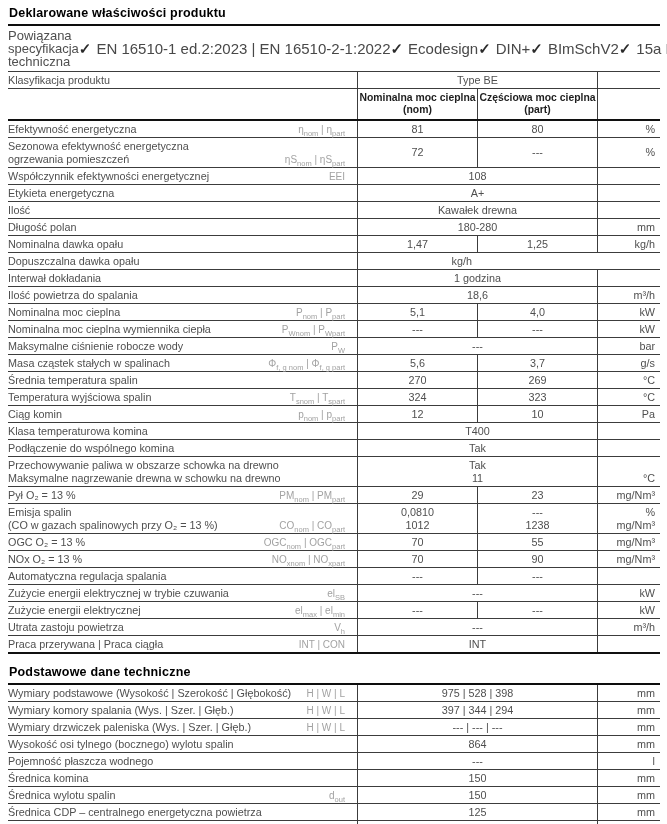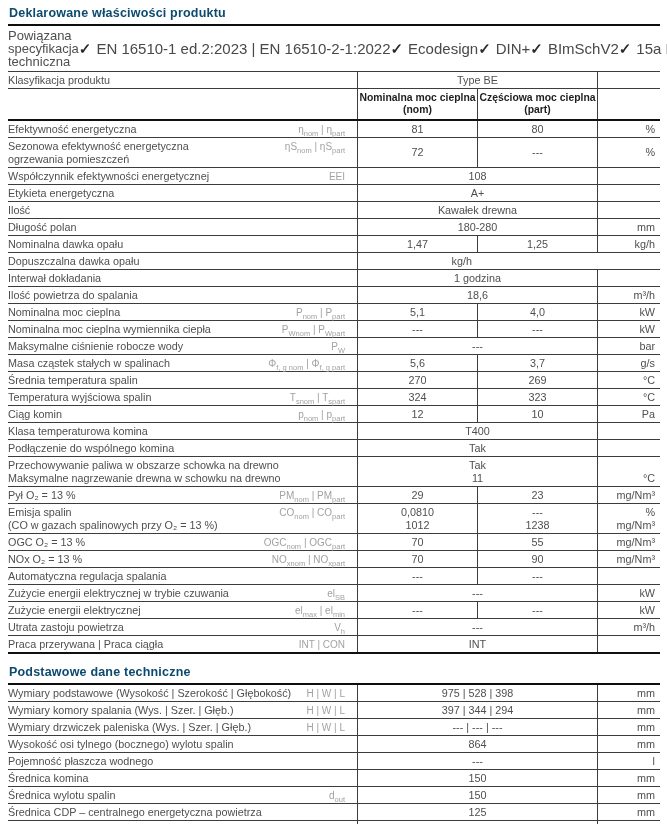--- a/index.html
+++ b/index.html
@@ -6,21 +6,21 @@
   body{
     width:667px;height:824px;overflow:hidden;
     font-family:"Liberation Sans", sans-serif;
     color:#4f4f4f;
     -webkit-font-smoothing:antialiased;
   }
   .page{padding:4px 7px 0 8px;}
 
   .sec-title{
     margin:0;
-    font-size:12.5px;font-weight:bold;color:#0c4a6e;
+    font-size:12.5px;font-weight:bold;color:#000000;
     letter-spacing:.2px;
     padding:2px 0 4px 1px;
     border-bottom:2.5px solid #0d0d0d;
   }
   .sec--basic{margin-top:9px;}
 
   
   .spec-row{
     display:flex;align-items:center;
     border-bottom:1px solid #3c3c3c;
@@ -45,21 +45,21 @@
   .tbl .row:last-child{border-bottom:2px solid #101010;}
   .row-head{border-bottom:2px solid #101010;}
 
   .cell{
     display:flex;flex-direction:column;justify-content:center;
     font-size:10.8px;line-height:13px;
     padding:1.5px 0;
     min-height:13px;
   }
   .cell-left{
-    flex-direction:row;align-items:flex-start;justify-content:space-between;
+    flex-direction:row;align-items:flex-end;justify-content:space-between;
     padding-right:12px;
   }
   .lbl{text-align:left;}
   .sym{
     color:#a2a2a2;font-size:10px;white-space:nowrap;
     padding-left:8px;text-align:right;flex-shrink:0;
   }
   .sym sub{font-size:7.5px;line-height:0;}
   .cell-nom,.cell-part,.cell-span,.cell-unit{
     border-left:1px solid #3c3c3c;

